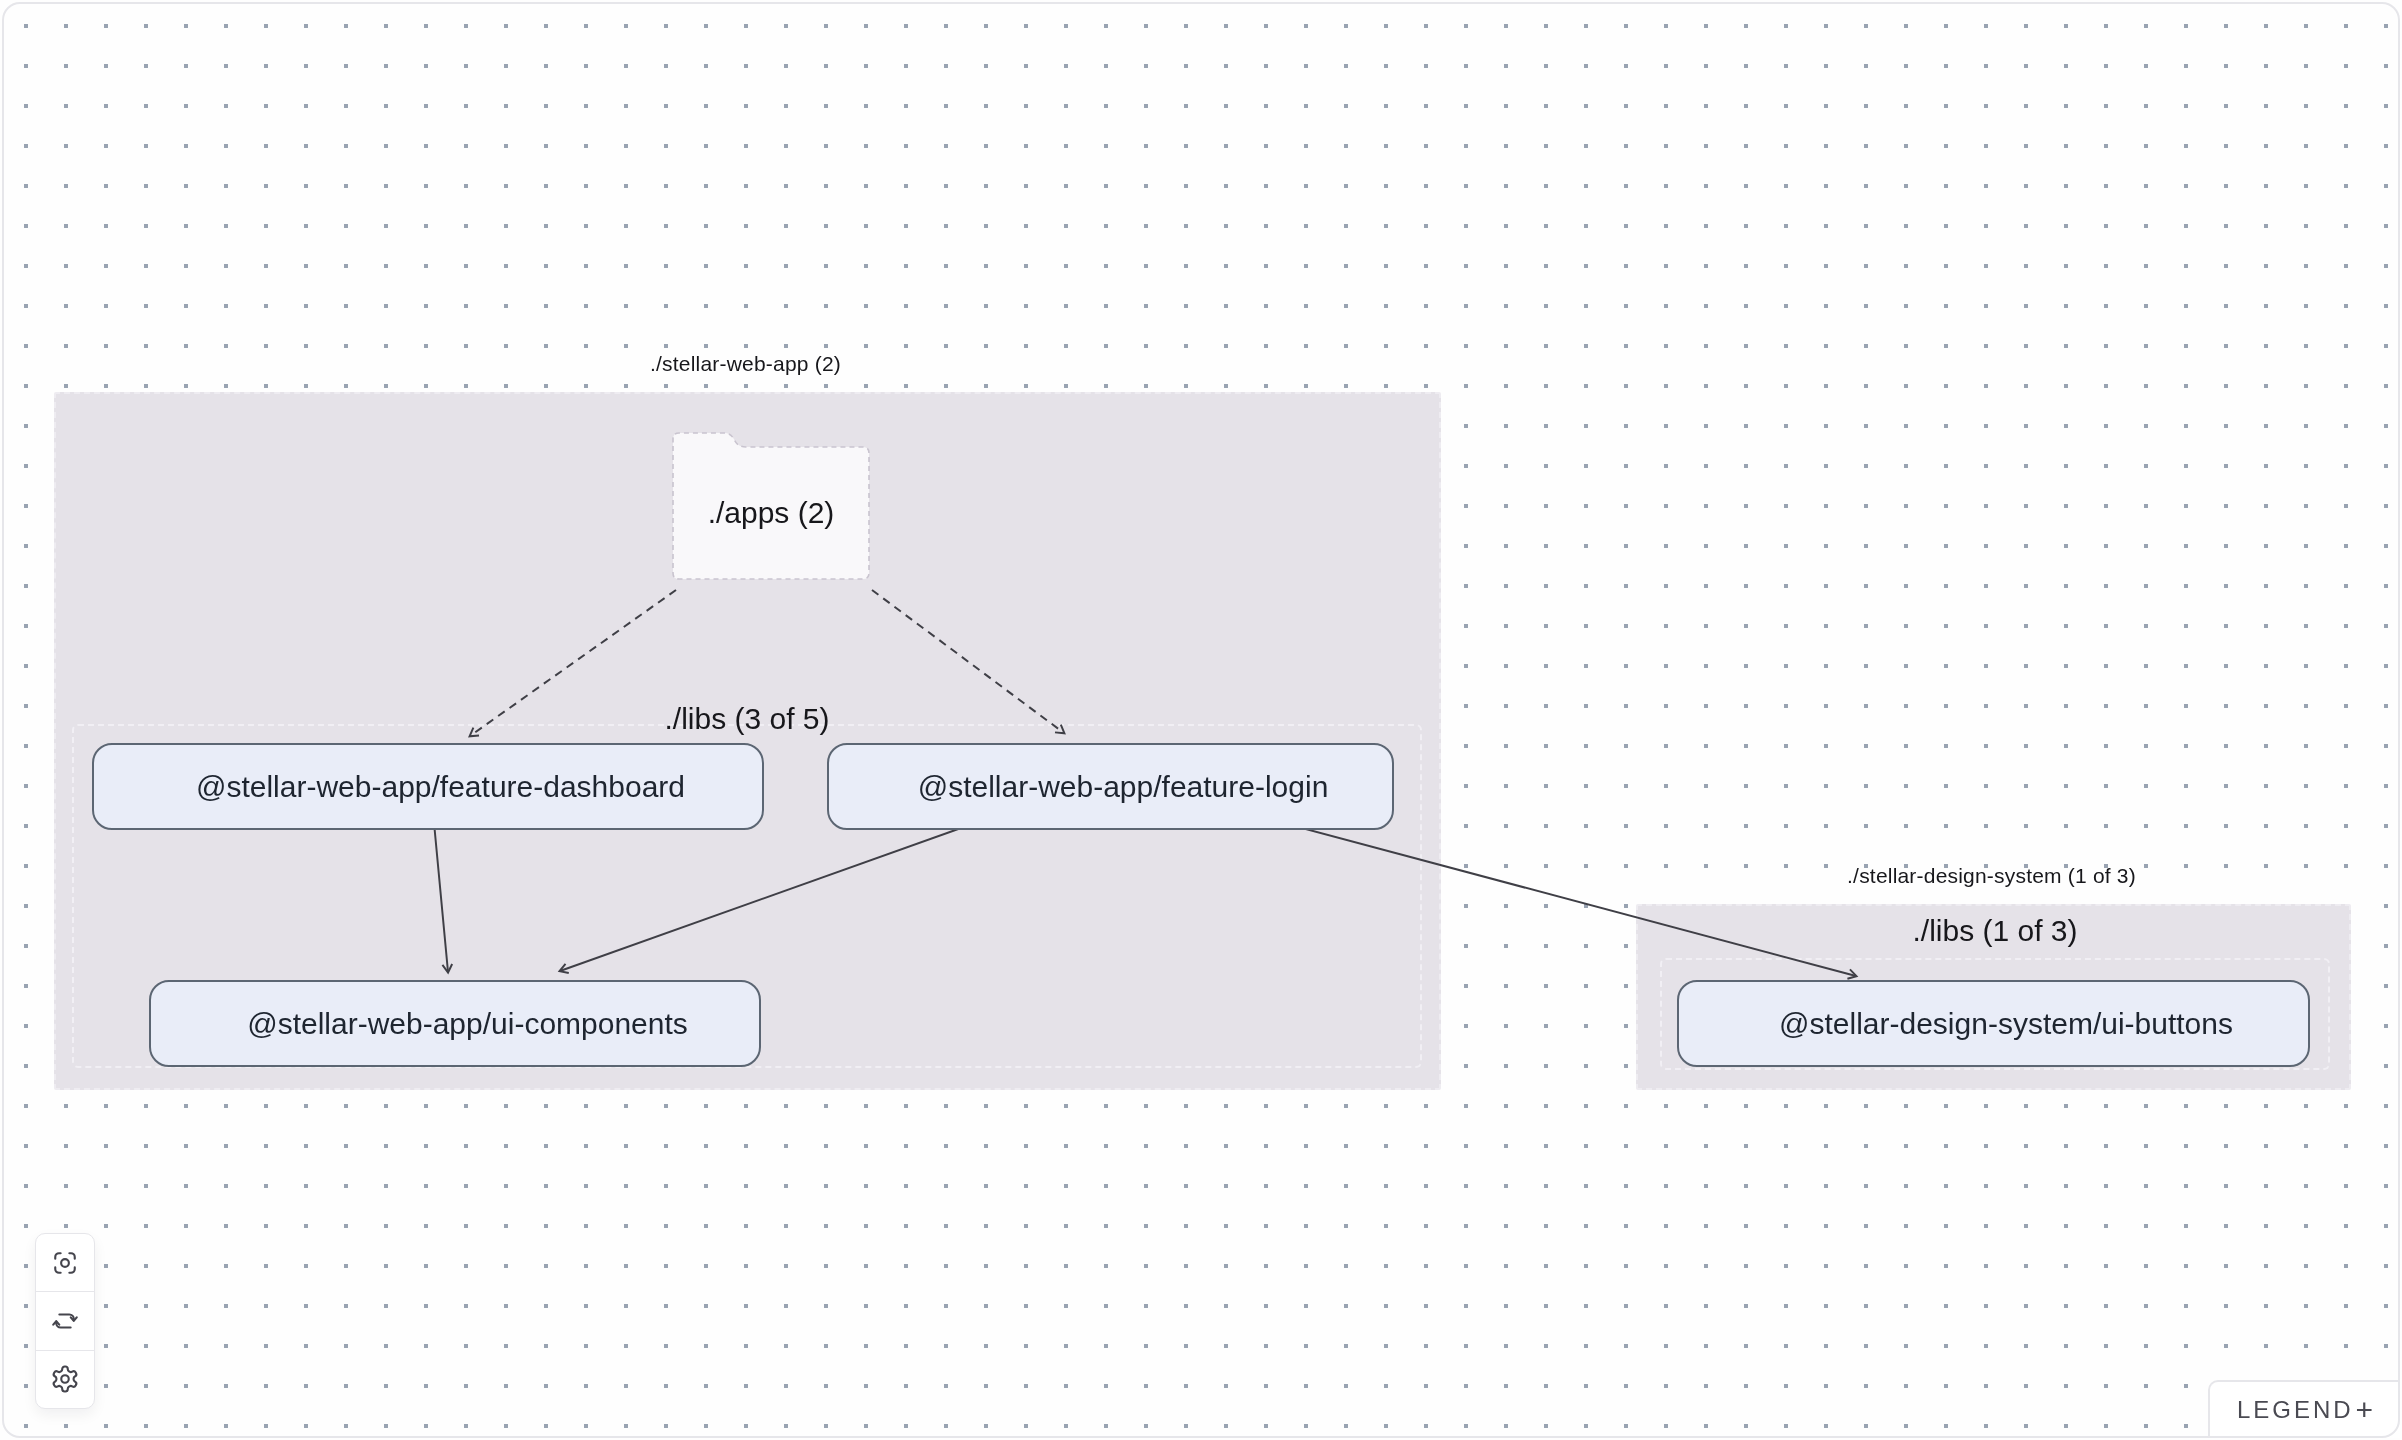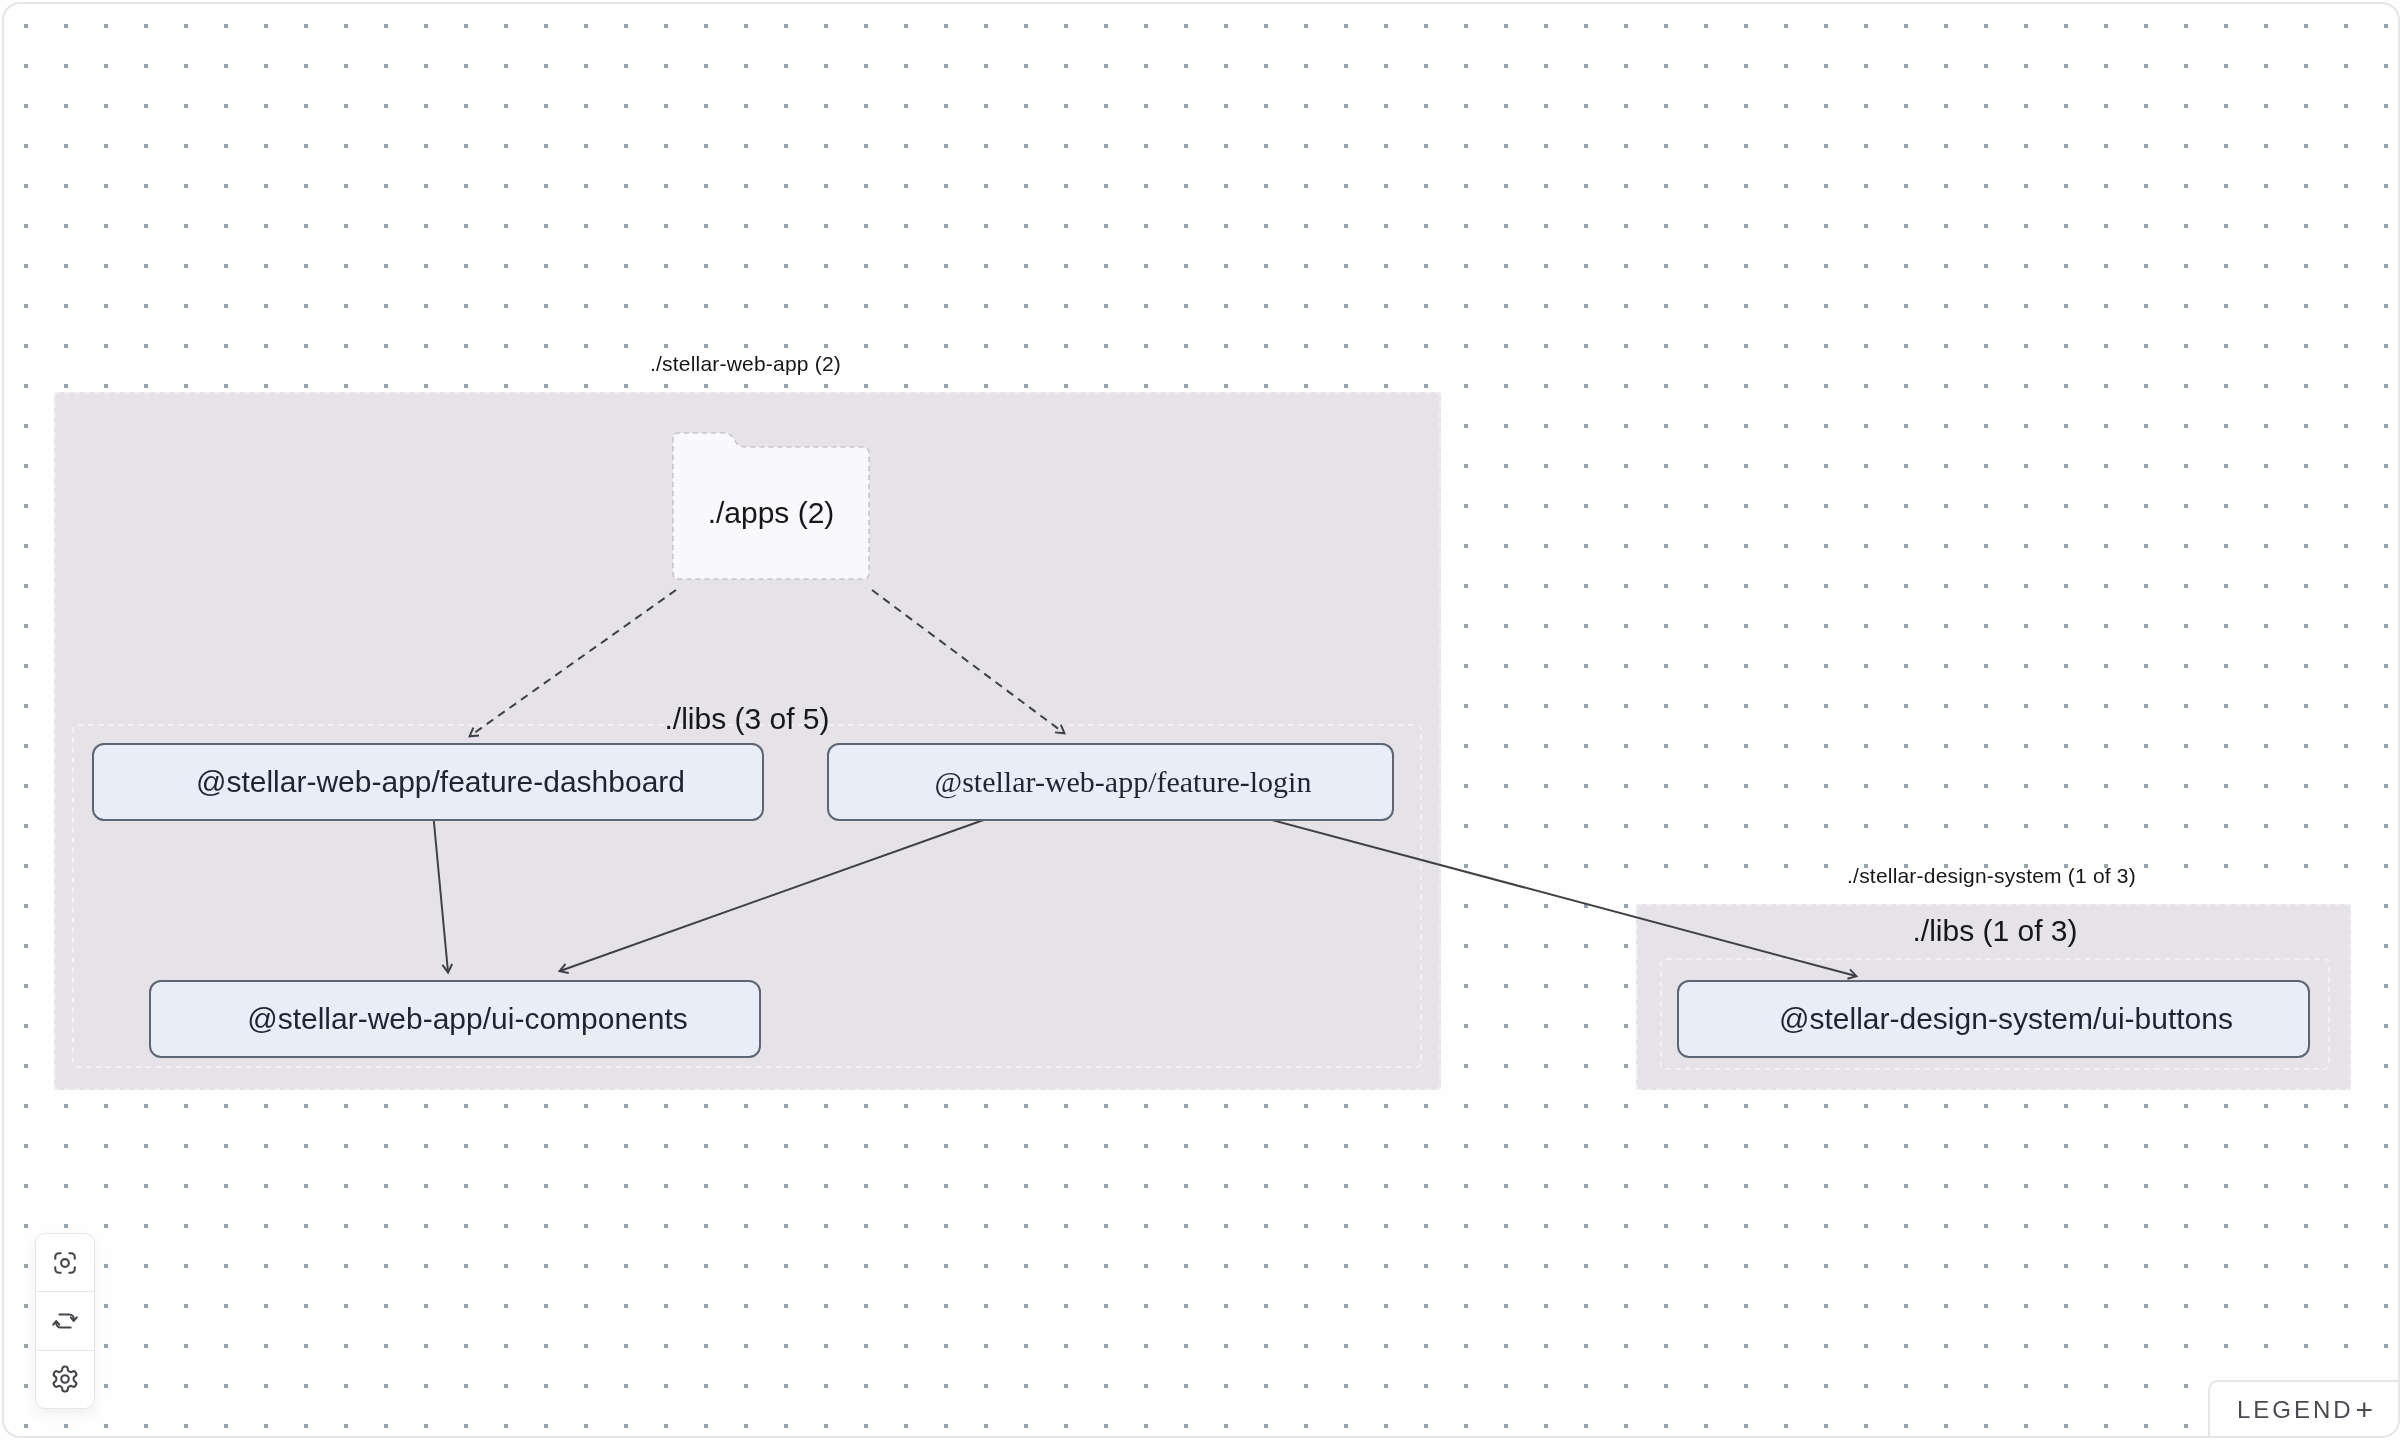--- a/index.html
+++ b/index.html
@@ -29,22 +29,22 @@
   .group{position:absolute;background:var(--group-fill);border:2px dashed var(--group-border);border-radius:2px;z-index:1;}
   .group-title{position:absolute;z-index:3;text-align:center;font-size:21px;color:var(--title);letter-spacing:0.2px;}
   .libs-box{position:absolute;border:2px dashed var(--libs-border);border-radius:6px;z-index:2;}
   .libs-label{position:absolute;z-index:3;text-align:center;font-size:30px;color:var(--title);}
 
   .folder{position:absolute;left:664px;top:426px;width:214px;height:160px;z-index:2;}
   .folder-label{position:absolute;left:668px;top:496px;width:206px;text-align:center;font-size:30px;color:var(--title);z-index:3;}
 
   .edges{position:absolute;left:0;top:0;z-index:4;}
 
-  .node{position:absolute;height:78px;background:var(--node-fill);border:2px solid var(--node-border);
-    border-radius:12px;display:flex;align-items:center;justify-content:center;
+  .node{position:absolute;height:87px;background:var(--node-fill);border:2px solid var(--node-border);
+    border-radius:20px;display:flex;align-items:center;justify-content:center;
     font-size:30px;color:var(--text);z-index:5;box-sizing:border-box;white-space:nowrap;padding-left:25px;}
 
   .toolbar{position:absolute;left:35px;top:1233px;width:58px;height:174px;background:#fff;
     border:1.5px solid var(--chrome-border);border-radius:10px;z-index:10;
     box-shadow:0 6px 14px rgba(20,20,40,0.06);display:flex;flex-direction:column;overflow:hidden;}
   .toolbar button{all:unset;flex:1;display:flex;align-items:center;justify-content:center;cursor:pointer;}
   .toolbar button + button{border-top:1.5px solid var(--chrome-border);}
   .toolbar svg{stroke:var(--icon);fill:none;stroke-width:1.7;stroke-linecap:round;stroke-linejoin:round;}
 
   .legend{position:absolute;right:2px;bottom:2px;width:190px;height:56px;background:#fff;
@@ -82,21 +82,21 @@
       </marker>
     </defs>
     <path d="M676 590 L470 736" stroke="var(--edge)" stroke-width="2" fill="none" stroke-dasharray="8 6" marker-end="url(#arrow)"></path>
     <path d="M872 590 L1064 733" stroke="var(--edge)" stroke-width="2" fill="none" stroke-dasharray="8 6" marker-end="url(#arrow)"></path>
     <path d="M433 812 L448 972" stroke="var(--edge)" stroke-width="2" fill="none" marker-end="url(#arrow)"></path>
     <path d="M1006 812 L560 971" stroke="var(--edge)" stroke-width="2" fill="none" marker-end="url(#arrow)"></path>
     <path d="M1242 812 L1856 976" stroke="var(--edge)" stroke-width="2" fill="none" marker-end="url(#arrow)"></path>
   </svg>
 
   <div class="node" style="left:92px;top:743px;width:672px;">@stellar-web-app/feature-dashboard</div>
-  <div class="node" style="left:827px;top:743px;width:567px;font-family:Liberation Serif, serif;">@stellar-web-app/feature-login</div>
+  <div class="node" style="left:827px;top:743px;width:567px;">@stellar-web-app/feature-login</div>
   <div class="node" style="left:149px;top:980px;width:612px;">@stellar-web-app/ui-components</div>
   <div class="node" style="left:1677px;top:980px;width:633px;">@stellar-design-system/ui-buttons</div>
 
   <div class="toolbar">
     <button>
       <svg width="30" height="30" viewBox="0 0 24 24">
         <path d="M8.5 4.2H7.2A3 3 0 0 0 4.2 7.2v1.3"></path>
         <path d="M15.5 4.2h1.3a3 3 0 0 1 3 3v1.3"></path>
         <path d="M19.8 15.5v1.3a3 3 0 0 1-3 3h-1.3"></path>
         <path d="M8.5 19.8H7.2a3 3 0 0 1-3-3v-1.3"></path>

